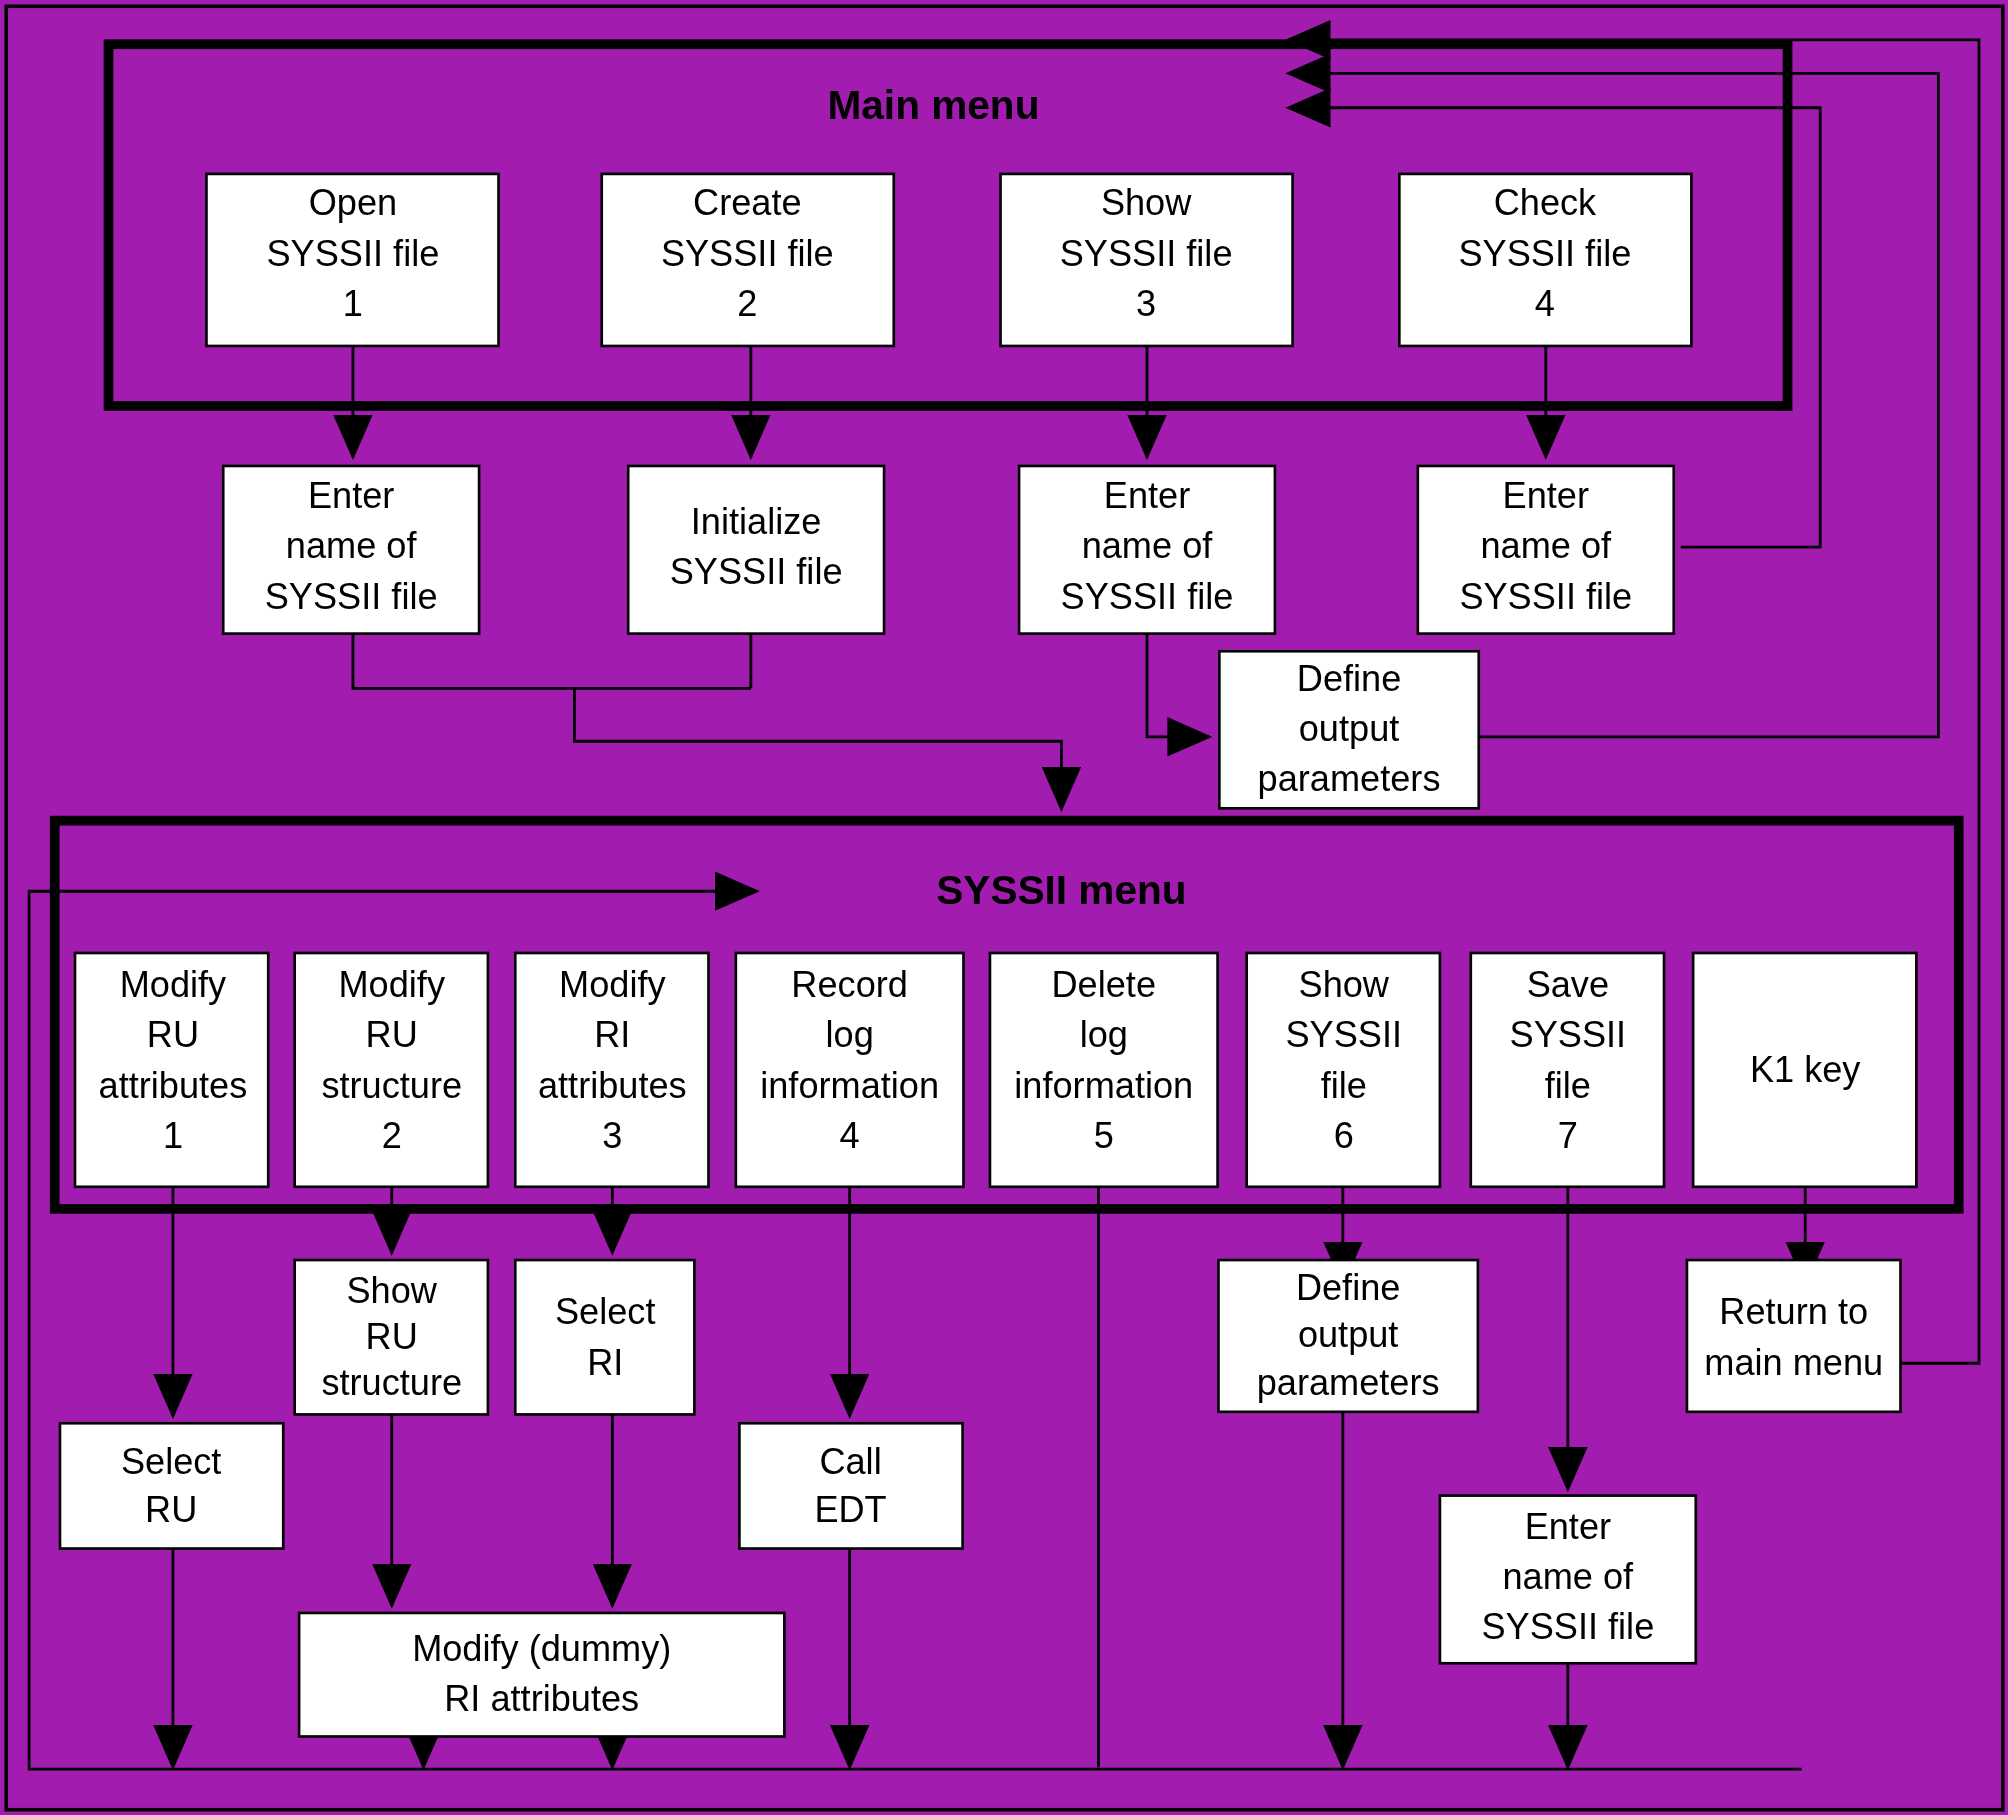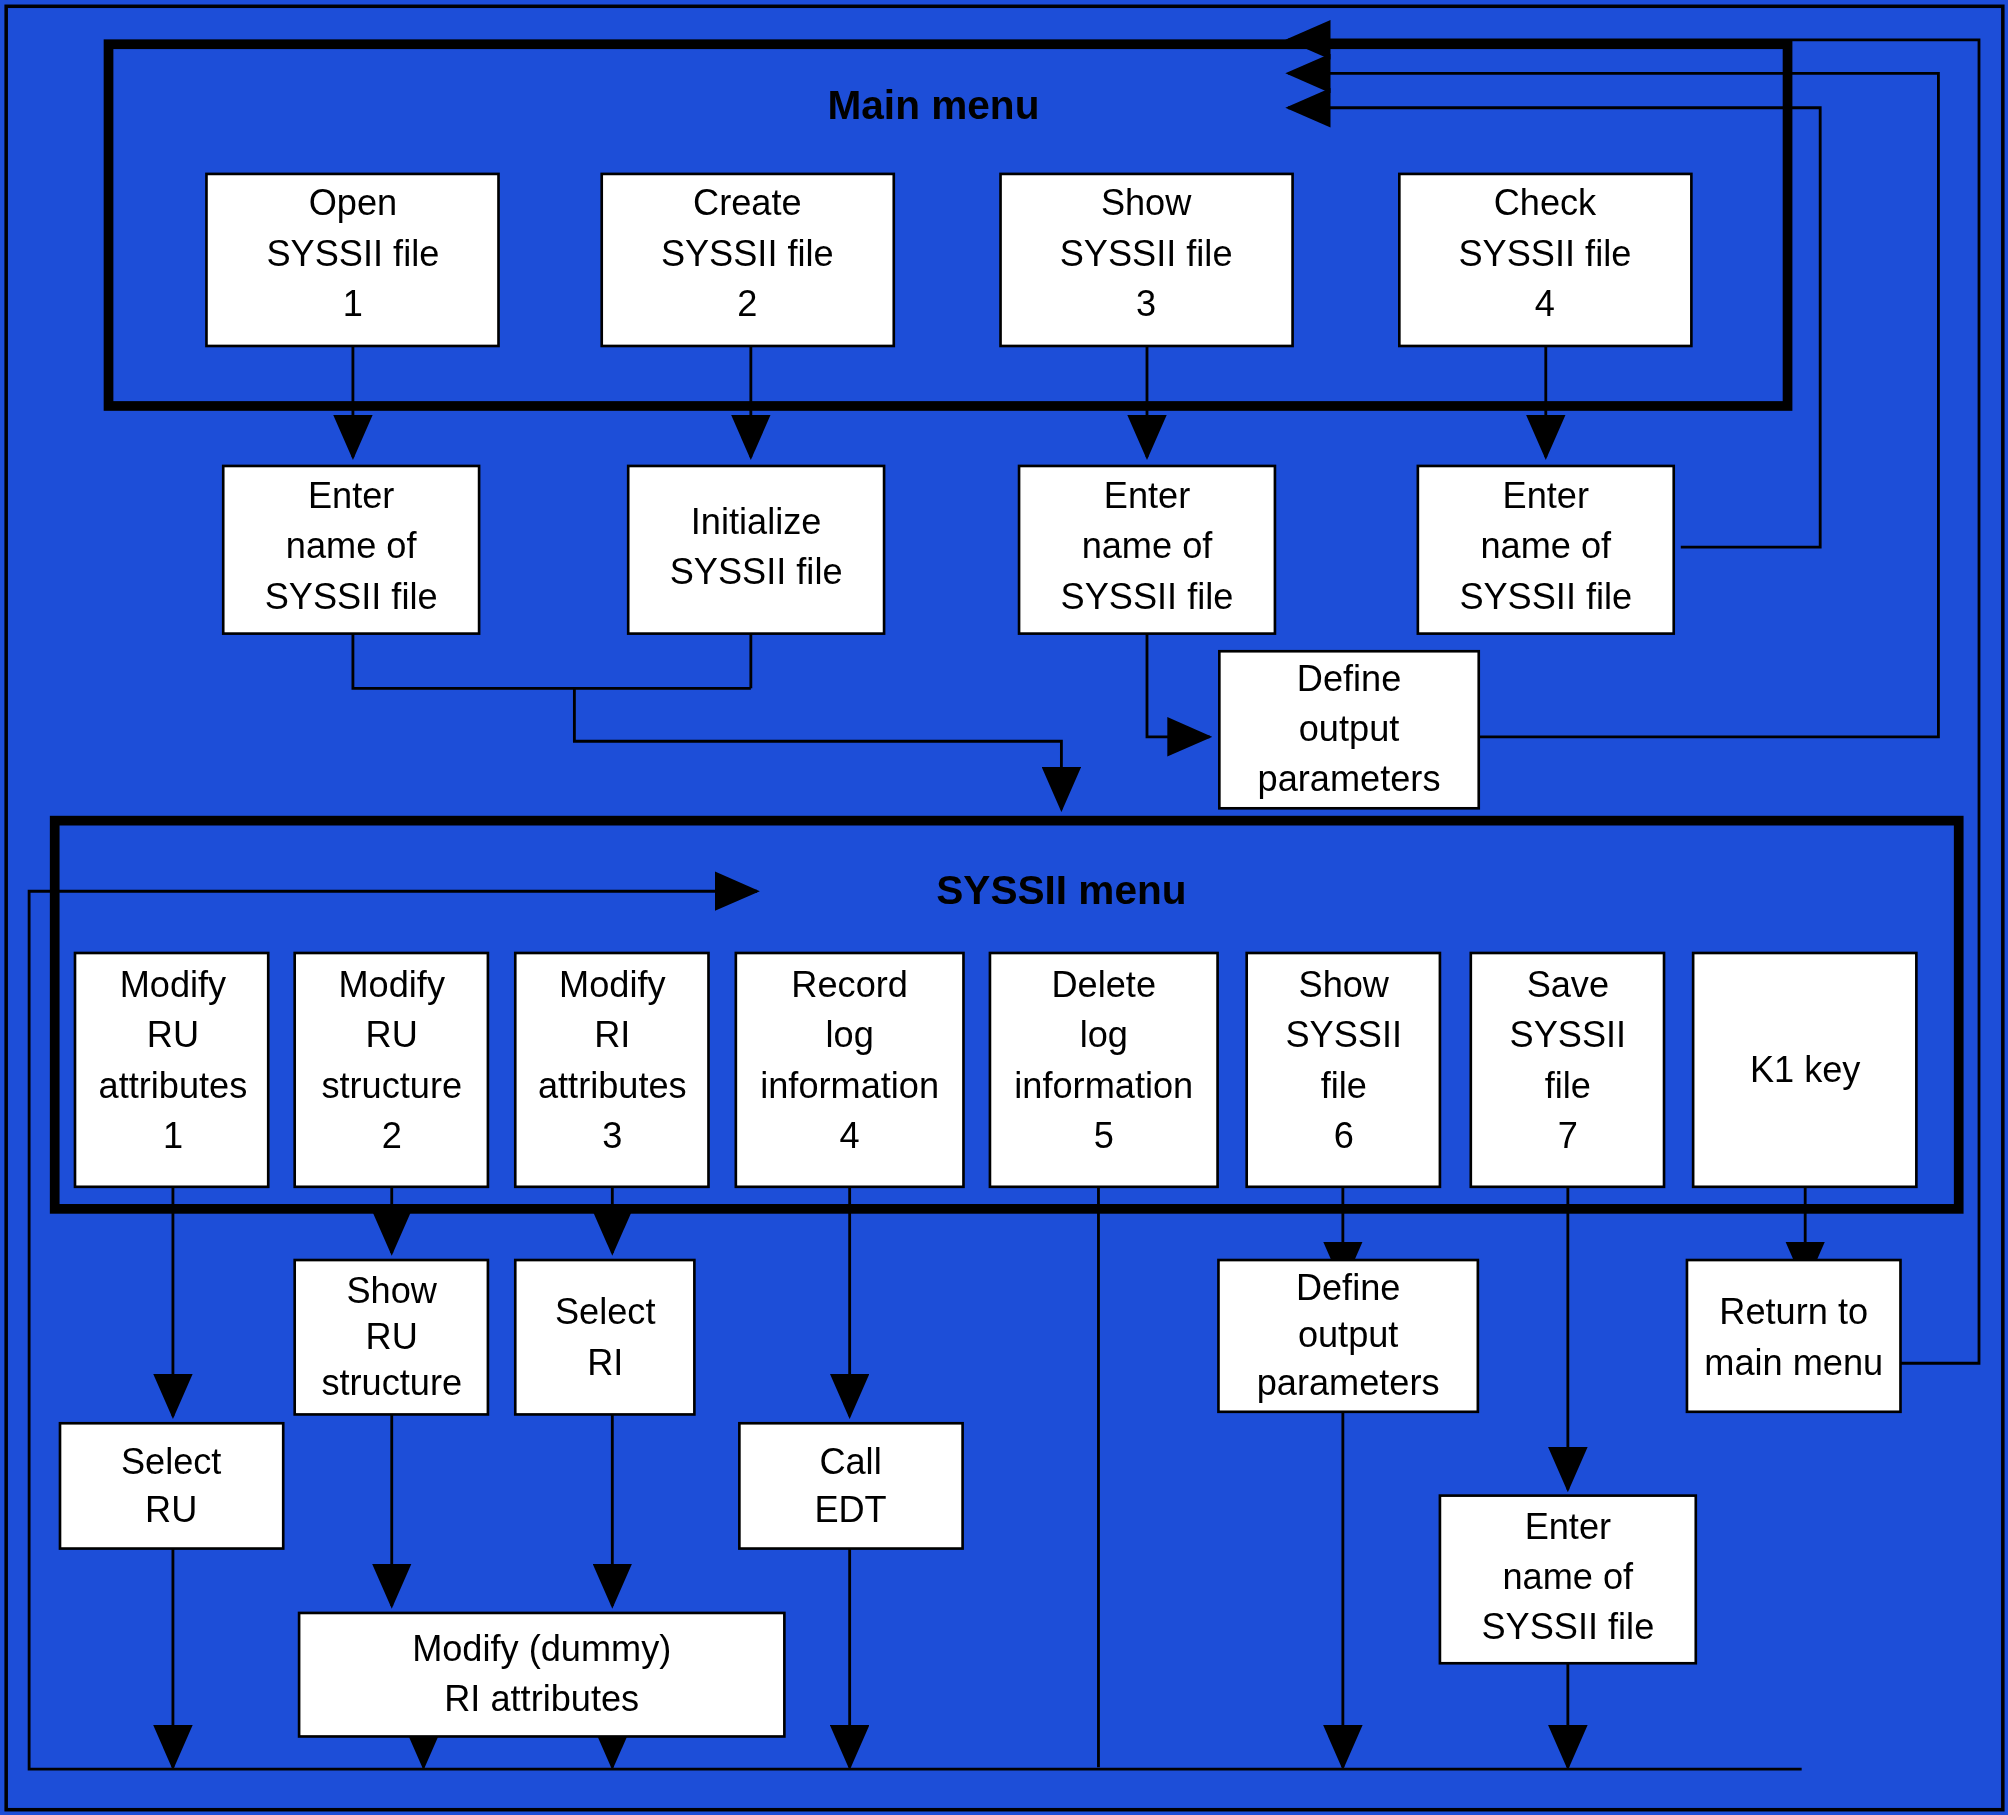--- a/index.html
+++ b/index.html
@@ -1,17 +1,17 @@
 <!DOCTYPE html>
 <html style="font-size:14px"><head>
 <meta charset="utf-8">
 <style>
   html,body{margin:0;padding:0;background:#ffffff;}
   body{font-family:"Liberation Sans", sans-serif;}
-  #stage{position:relative;width:2009px;height:1816px;background:#1d4ed8;overflow:hidden;}
+  #stage{position:relative;width:2009px;height:1816px;background:#a21caf;overflow:hidden;}
   svg{position:absolute;left:0;top:0;width:2009px;height:1816px;}
   .nodetext{font-family:"Liberation Sans", sans-serif;font-size:41px;fill:#000;text-anchor:middle;dominant-baseline:middle;}
   .menutitle{font-family:"Liberation Sans", sans-serif;font-size:46px;font-weight:bold;fill:#000;text-anchor:middle;dominant-baseline:middle;}
   .boxrect{fill:#ffffff;stroke:#000000;stroke-width:3;}
   .panelrect{fill:none;stroke:#000000;stroke-width:11;}
   .outerrect{fill:none;stroke:#000000;stroke-width:4;}
   .conn{stroke:#000000;stroke-width:3.2;fill:none;}
 </style>
 </head>
 <body>

